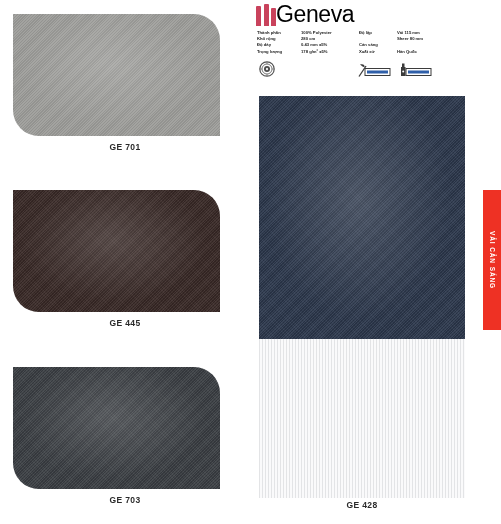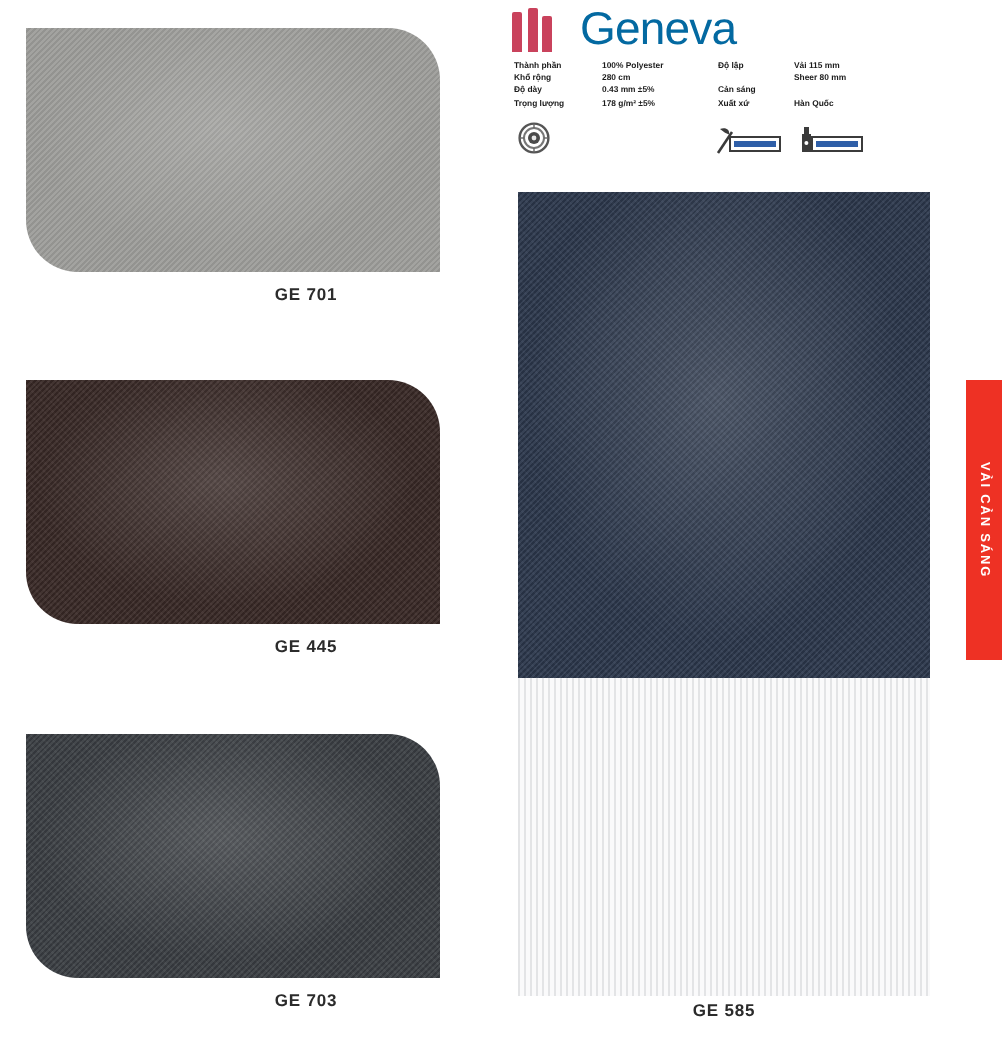--- a/index.html
+++ b/index.html
@@ -31,33 +31,33 @@
       repeating-linear-gradient(45deg,
       rgba(255,255,255,.05) 0px, rgba(255,255,255,.05) 1px,
       rgba(0,0,0,.08) 1px, rgba(0,0,0,.08) 3px);
   }
   .sheen{
     position:absolute;inset:0;
     background:radial-gradient(ellipse at 48% 42%, rgba(255,255,255,.14) 0%, rgba(255,255,255,0) 62%);
   }
   .swatch-label{
     width:250px;text-align:center;font-size:8.5px;font-weight:bold;
-    color:#2b2b2b;letter-spacing:.4px;margin-top:6px;margin-left:28px;
+    color:#2b2b2b;letter-spacing:.4px;margin-top:6px;
   }
 
   
   .header{position:absolute;left:256px;top:0;width:215px;height:90px;}
   .brand-row{position:absolute;left:0;top:3px;display:flex;align-items:center;}
   .logo{display:flex;align-items:flex-end;gap:2.5px;height:22px;}
   .logo i{display:block;width:5px;border-radius:1px 1px 0 0;}
   .logo i:nth-child(1){height:20px;}
   .logo i:nth-child(2){height:22px;}
   .logo i:nth-child(3){height:18px;}
   .brand-name{
-    margin-left:14px;font-size:23px;color:#0369a1;
+    font-size:23px;color:#000000;
     font-weight:400;letter-spacing:-.4px;line-height:23px;
   }
 
   .specs{position:absolute;left:1px;top:30px;width:214px;display:flex;}
   .spec-col{display:flex;flex-direction:column;}
   .spec-col.c1{width:44px;}
   .spec-col.c2{width:58px;}
   .spec-col.c3{width:38px;}
   .spec-col.c4{width:70px;}
   .spec-line{
@@ -204,19 +204,19 @@
 
   <div class="panel">
     <div class="panel-top" id="panelTop" style="background: rgb(46, 58, 79);">
       <div class="twill twill-b"></div>
       <div class="sheen"></div>
     </div>
     <div class="panel-bottom" id="panelBottom" style="background: rgb(244, 245, 247);">
       <div class="vstripe"></div>
     </div>
   </div>
-  <div class="panel-label">GE 585</div>
+  <div class="panel-label">GE 428</div>
 
   <div class="side-tab" id="sideTab" style="background: rgb(238, 49, 36);">
     <span>VẢI CẢN SÁNG</span>
   </div>
 
 </div>
 
 </body></html>

